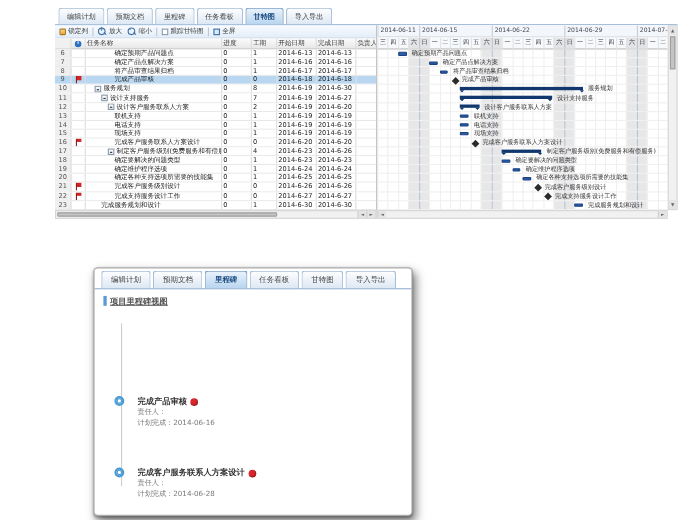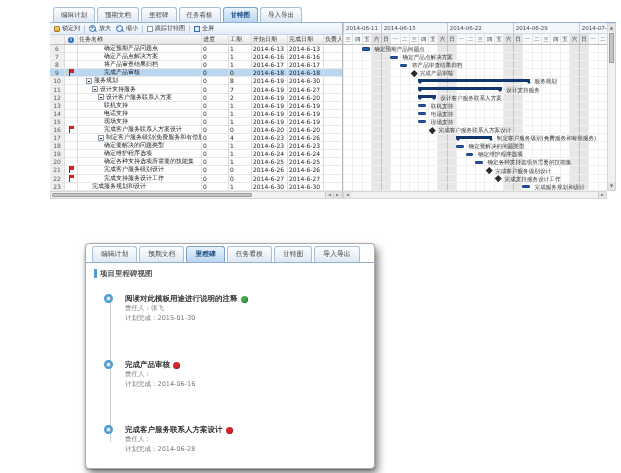--- a/index.html
+++ b/index.html
@@ -78,21 +78,21 @@
   .vbtn{height:8px;font-size:4px;line-height:8px;text-align:center;color:#666;background:#e4e4e4;}
   .vthumb{height:30px;margin:1px;background:#c4c4c4;border:1px solid #9e9e9e;}
   .vsp{flex:1;}
 
   
   .bottom-panel{position:absolute;left:85px;top:243px;width:290px;height:226px;background:#fff;
                 border:1px solid #ababab;border-radius:4px;
                 box-shadow:3px 5px 9px rgba(0,0,0,0.5),0 1px 2px rgba(0,0,0,0.25);}
   .btabs{padding-left:6px;padding-top:3px;height:19px;border-bottom:1px solid #93b1d0;}
   .btabs .tab{font-size:6.8px;padding:0 8px;height:16px;line-height:15px;}
-  .mhead{display:flex;align-items:flex-start;margin:6px 0 17px 8px;font-size:7.5px;font-weight:bold;color:#555;}
+  .mhead{display:flex;align-items:flex-start;margin:6px 0 17px 8px;font-size:7.5px;font-weight:bold;color:#555;text-decoration:underline;}
   .tbar{width:3px;height:9px;background:#5b9bd5;margin-right:3px;}
   .mlist{position:absolute;left:0;top:36px;right:0;bottom:0;}
   .mline{position:absolute;left:24px;top:14px;height:148px;width:1px;background:#c7ced5;}
   .mitem{position:absolute;left:18px;right:6px;}
   .ring{position:absolute;left:0;top:0;width:9px;height:9px;border:2px solid #4a9bd4;border-radius:50%;background:#fff;display:flex;align-items:center;justify-content:center;}
   .ring::after{content:"";width:3px;height:3px;border:1px solid #4a9bd4;border-radius:50%;}
   .mcontent{margin-left:21px;}
   .mt{font-size:7.5px;font-weight:bold;color:#333;display:flex;align-items:center;white-space:nowrap;overflow:hidden;}
   .dot{width:7px;height:7px;border-radius:50%;display:inline-block;margin-left:3px;flex:none;box-shadow:inset -1px -1px 1px rgba(0,0,0,0.3);}
   .mrow{font-size:6.5px;color:#777;line-height:9.5px;}
@@ -534,31 +534,20 @@
       <div class="tab">任务看板</div>
       <div class="tab">甘特图</div>
       <div class="tab">导入导出</div>
     </div>
   <div class="mhead">
     <span class="tbar"></span>
     <span>项目里程碑视图</span>
   </div>
   <div class="mlist">
     <div class="mline"></div>
-  <div class="mitem" style="top: 14px;">
-        <span class="ring"></span>
-        <div class="mcontent">
-          <div class="mt">
-            <span>阅读对此模板用途进行说明的注释</span>
-            <span class="dot" style="background: rgb(63, 174, 73);"></span>
-          </div>
-          <div class="mrow">责任人：张飞</div>
-          <div class="mrow">计划完成：2015-01-30</div>
-        </div>
-      </div>
       <div class="mitem" style="top: 80px;">
         <span class="ring"></span>
         <div class="mcontent">
           <div class="mt">
             <span>完成产品审核</span>
             <span class="dot" style="background: rgb(216, 38, 44);"></span>
           </div>
           <div class="mrow">责任人：</div>
           <div class="mrow">计划完成：2014-06-16</div>
         </div>

